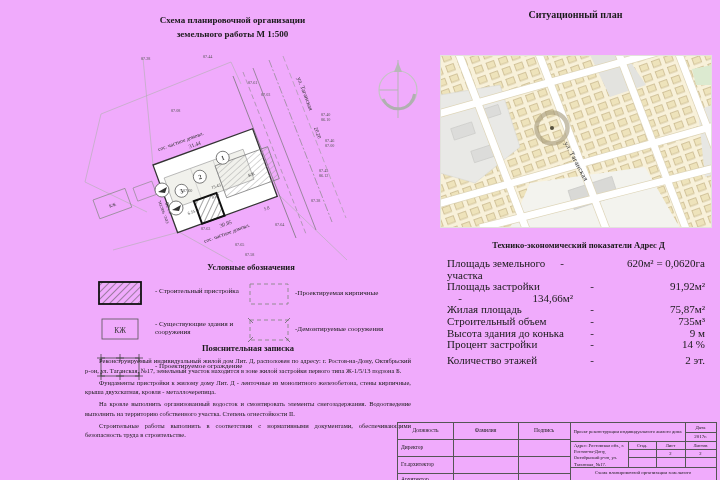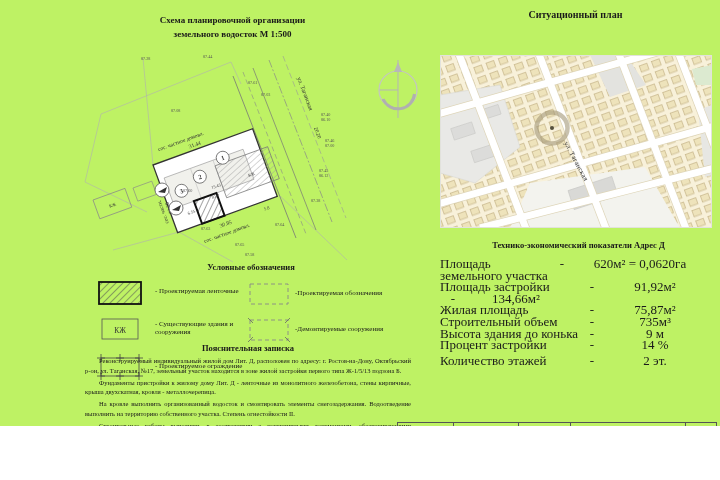--- a/index.html
+++ b/index.html
@@ -1,54 +1,54 @@
 <!DOCTYPE html>
 <html><head>
 <meta charset="utf-8">
 <style>
   html,body{margin:0;padding:0;background:#fff;}
-  .page{position:relative;width:720px;height:426px;background:#bef264;overflow:hidden;
+  .page{position:relative;width:720px;height:480px;background:#f0abfc;overflow:hidden;
         font-family:"Liberation Serif",serif;color:#1a1a1a;}
   .abs{position:absolute;}
   .title{font-weight:bold;text-align:center;}
   .site-title{left:95px;top:14px;width:275px;font-size:9px;line-height:1.55;}
   .map-title{left:468px;top:9px;width:215px;font-size:10px;}
   svg text{font-family:"Liberation Serif",serif;fill:#333;}
   .plan-label{font-size:5.5px;}
   .elev{font-size:4.2px;fill:#555;}
   .dim{font-size:4.4px;fill:#444;}
   .legend{left:85px;top:262px;width:332px;height:88px;}
   .legend-title{left:0;top:0;width:100%;font-size:8.5px;font-weight:bold;text-align:center;}
   .leg-label{font-size:7px;line-height:1.15;}
   .note{left:85px;top:343px;width:326px;}
   .note-title{width:100%;font-size:8.5px;font-weight:bold;text-align:center;margin:0 0 3px 0;}
   .note p{font-size:6.5px;line-height:1.5;text-indent:14px;margin:0 0 2px 0;text-align:justify;}
   .ind{left:440px;top:240px;width:277px;}
   .ind-title{font-size:8.5px;font-weight:bold;text-align:center;margin-bottom:8px;}
-  .ind-row{display:flex;font-size:13px;line-height:11.6px;}
+  .ind-row{display:flex;font-size:11px;line-height:11.6px;margin-left:7px;}
   .ind-row .lbl{flex:1;}
   .ind-row .dash{width:26px;text-align:center;}
-  .ind-row .val{width:100px;text-align:center;padding-right:12px;}
+  .ind-row .val{width:100px;text-align:right;padding-right:12px;}
   .ind-row.first .val{width:130px;}
   .ind-row.gap{margin-top:4px;}
   .footnote{left:443px;top:365px;width:274px;font-size:7.6px;}
   .stamp{left:397px;top:422px;width:318px;height:58px;border:1px solid #555;font-size:5.5px;}
   .stamp .cell{position:absolute;overflow:hidden;}
   .stamp .vline{position:absolute;width:0;border-left:1px solid #555;}
   .stamp .hline{position:absolute;height:0;border-top:1px solid #555;}
   .c{text-align:center;}
 </style>
 </head>
 <body>
 
 <div class="page">
 
   <div class="abs title site-title">
     <div>Схема планировочной организации</div>
-    <div>земельного водосток М 1:500</div>
+    <div>земельного работы М 1:500</div>
   </div>
 
   <svg class="abs" style="left:83px;top:50px;" width="292" height="214" viewBox="0 0 292 214">
     <defs>
       <pattern id="hd" width="5" height="5" patternUnits="userSpaceOnUse" patternTransform="rotate(45)">
         <line x1="0" y1="0" x2="0" y2="5" stroke="#555" stroke-width="1.1"></line>
       </pattern>
       <pattern id="hv" width="4.5" height="4.5" patternUnits="userSpaceOnUse" patternTransform="rotate(68)">
         <line x1="0" y1="0" x2="0" y2="4.5" stroke="#9a9a9a" stroke-width="0.8"></line>
       </pattern>
@@ -213,21 +213,21 @@
     <text transform="translate(124,88) rotate(62)" font-size="7" fill="#44402e" letter-spacing="0.3">ул. Таганская</text>
     <rect x="0.5" y="0.5" width="271" height="172" fill="none" stroke="#e2e2dc" stroke-width="1"></rect>
   </svg>
 
   <div class="abs legend">
     <div class="abs legend-title">Условные обозначения</div>
 
     <svg class="abs" style="left:12px;top:18px;" width="46" height="26" viewBox="0 0 46 26">
       <rect x="2" y="2" width="42" height="22" fill="url(#hd)" stroke="#111" stroke-width="1.8"></rect>
     </svg>
-    <div class="abs leg-label" style="left:70px;top:25px;">- Проектируемая ленточные</div>
+    <div class="abs leg-label" style="left:70px;top:25px;">- Строительный пристройка</div>
 
     <svg class="abs" style="left:16px;top:56px;" width="38" height="22" viewBox="0 0 38 22">
       <rect x="1" y="1" width="36" height="20" fill="none" stroke="#555" stroke-width="0.8"></rect>
       <text x="19" y="14.5" text-anchor="middle" font-size="7.5">КЖ</text>
     </svg>
     <div class="abs leg-label" style="left:70px;top:58px;width:112px;">- Существующие здания и сооружения</div>
 
     <svg class="abs" style="left:10px;top:90px;" width="50" height="30" viewBox="0 0 50 30">
       <rect x="6" y="6" width="38" height="18" fill="none" stroke="#444" stroke-width="0.8"></rect>
       <g stroke="#444" stroke-width="0.8">
@@ -237,21 +237,21 @@
         <path d="M6,20 V28 M2,24 H10"></path>
           <path d="M25,20 V28 M21,24 H29"></path>
           <path d="M44,20 V28 M40,24 H48"></path>
       </g>
     </svg>
     <div class="abs leg-label" style="left:70px;top:100px;">- Проектируемое ограждение</div>
 
     <svg class="abs" style="left:163px;top:20px;" width="42" height="24" viewBox="0 0 42 24">
       <rect x="2" y="2" width="38" height="20" fill="none" stroke="#888" stroke-width="0.9" stroke-dasharray="4 3"></rect>
     </svg>
-    <div class="abs leg-label" style="left:210px;top:27px;">-Проектируемая обозначения</div>
+    <div class="abs leg-label" style="left:210px;top:27px;">-Проектируемая кирпичные</div>
 
     <svg class="abs" style="left:163px;top:56px;" width="42" height="24" viewBox="0 0 42 24">
       <rect x="2" y="2" width="38" height="20" fill="none" stroke="#888" stroke-width="0.9" stroke-dasharray="4 3"></rect>
       <g stroke="#666" stroke-width="0.8">
         <path d="M0,0 L5,5 M42,0 L37,5 M0,24 L5,19 M42,24 L37,19"></path>
       </g>
     </svg>
     <div class="abs leg-label" style="left:210px;top:63px;">-Демонтируемые сооружения</div>
   </div>
 

